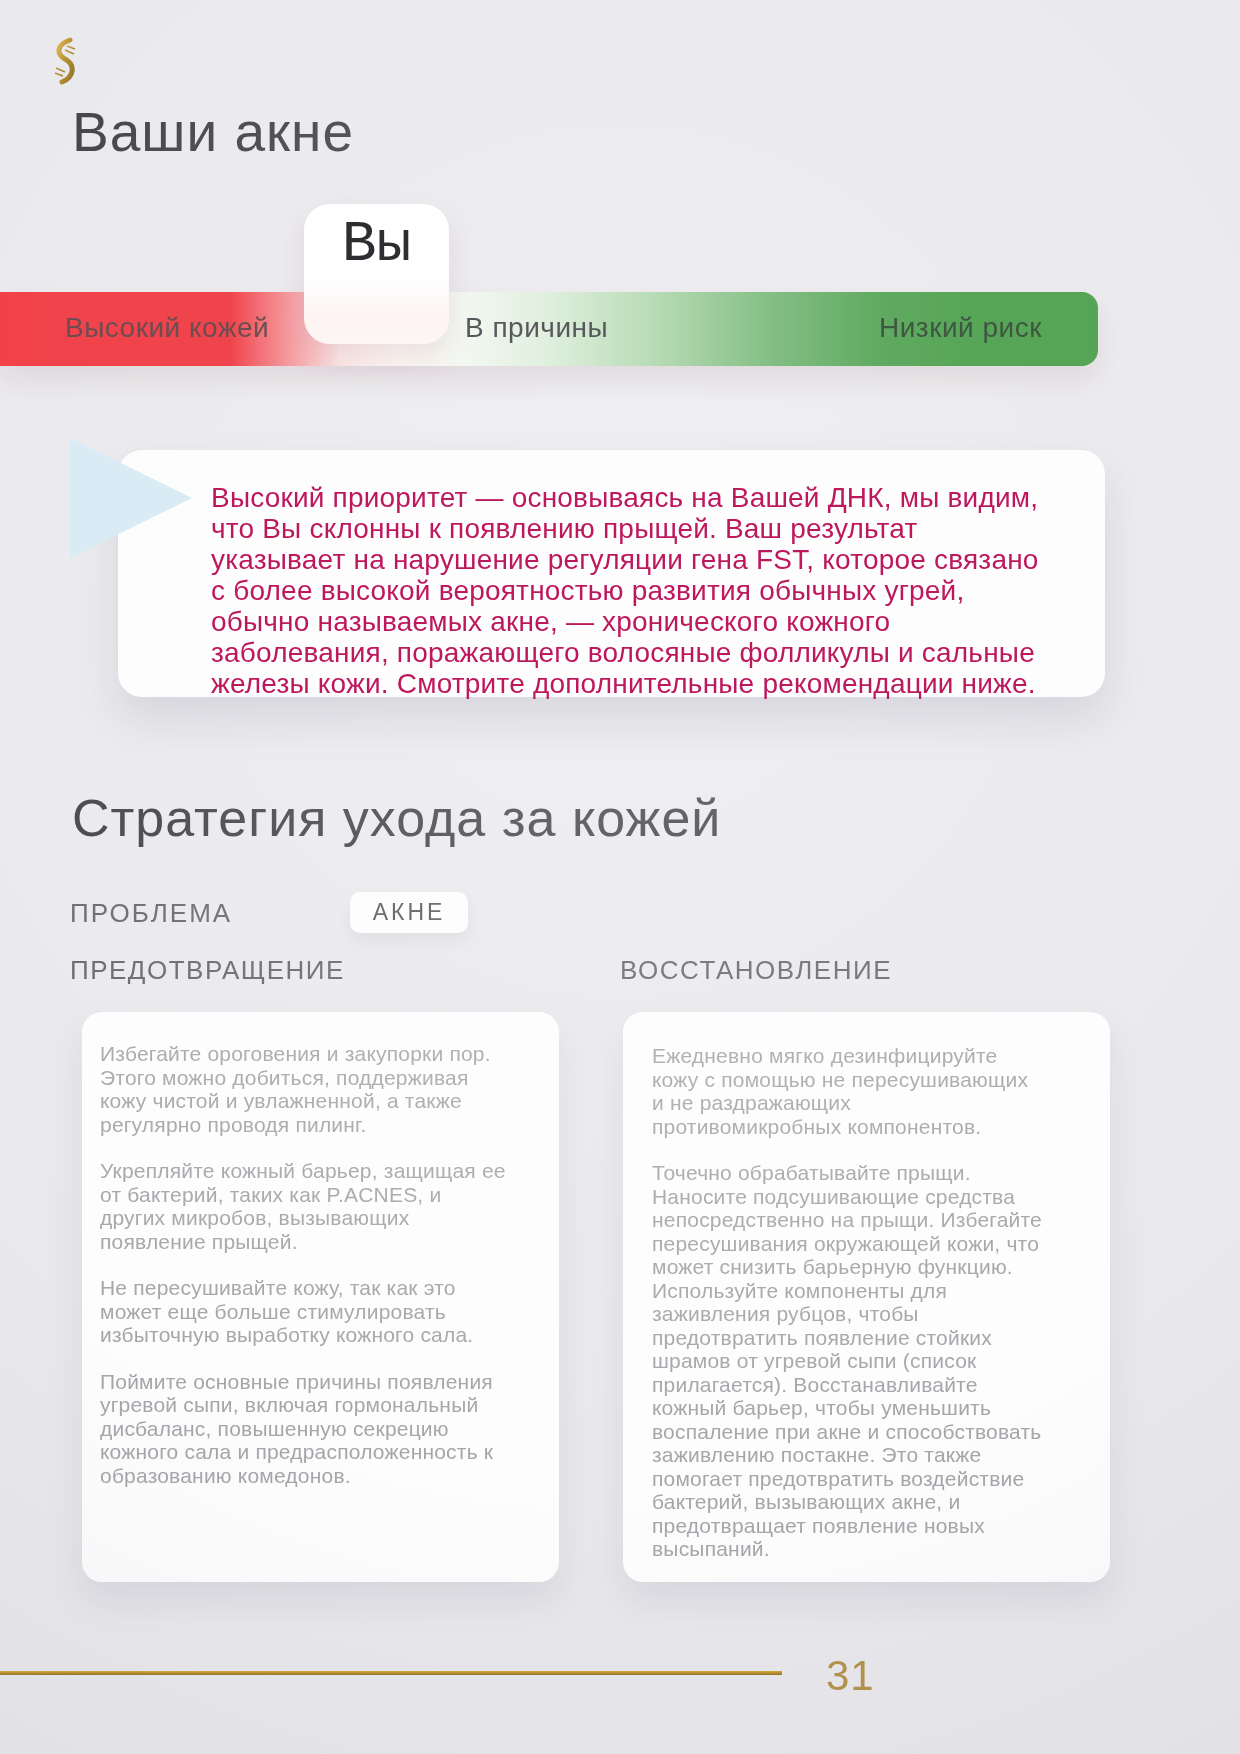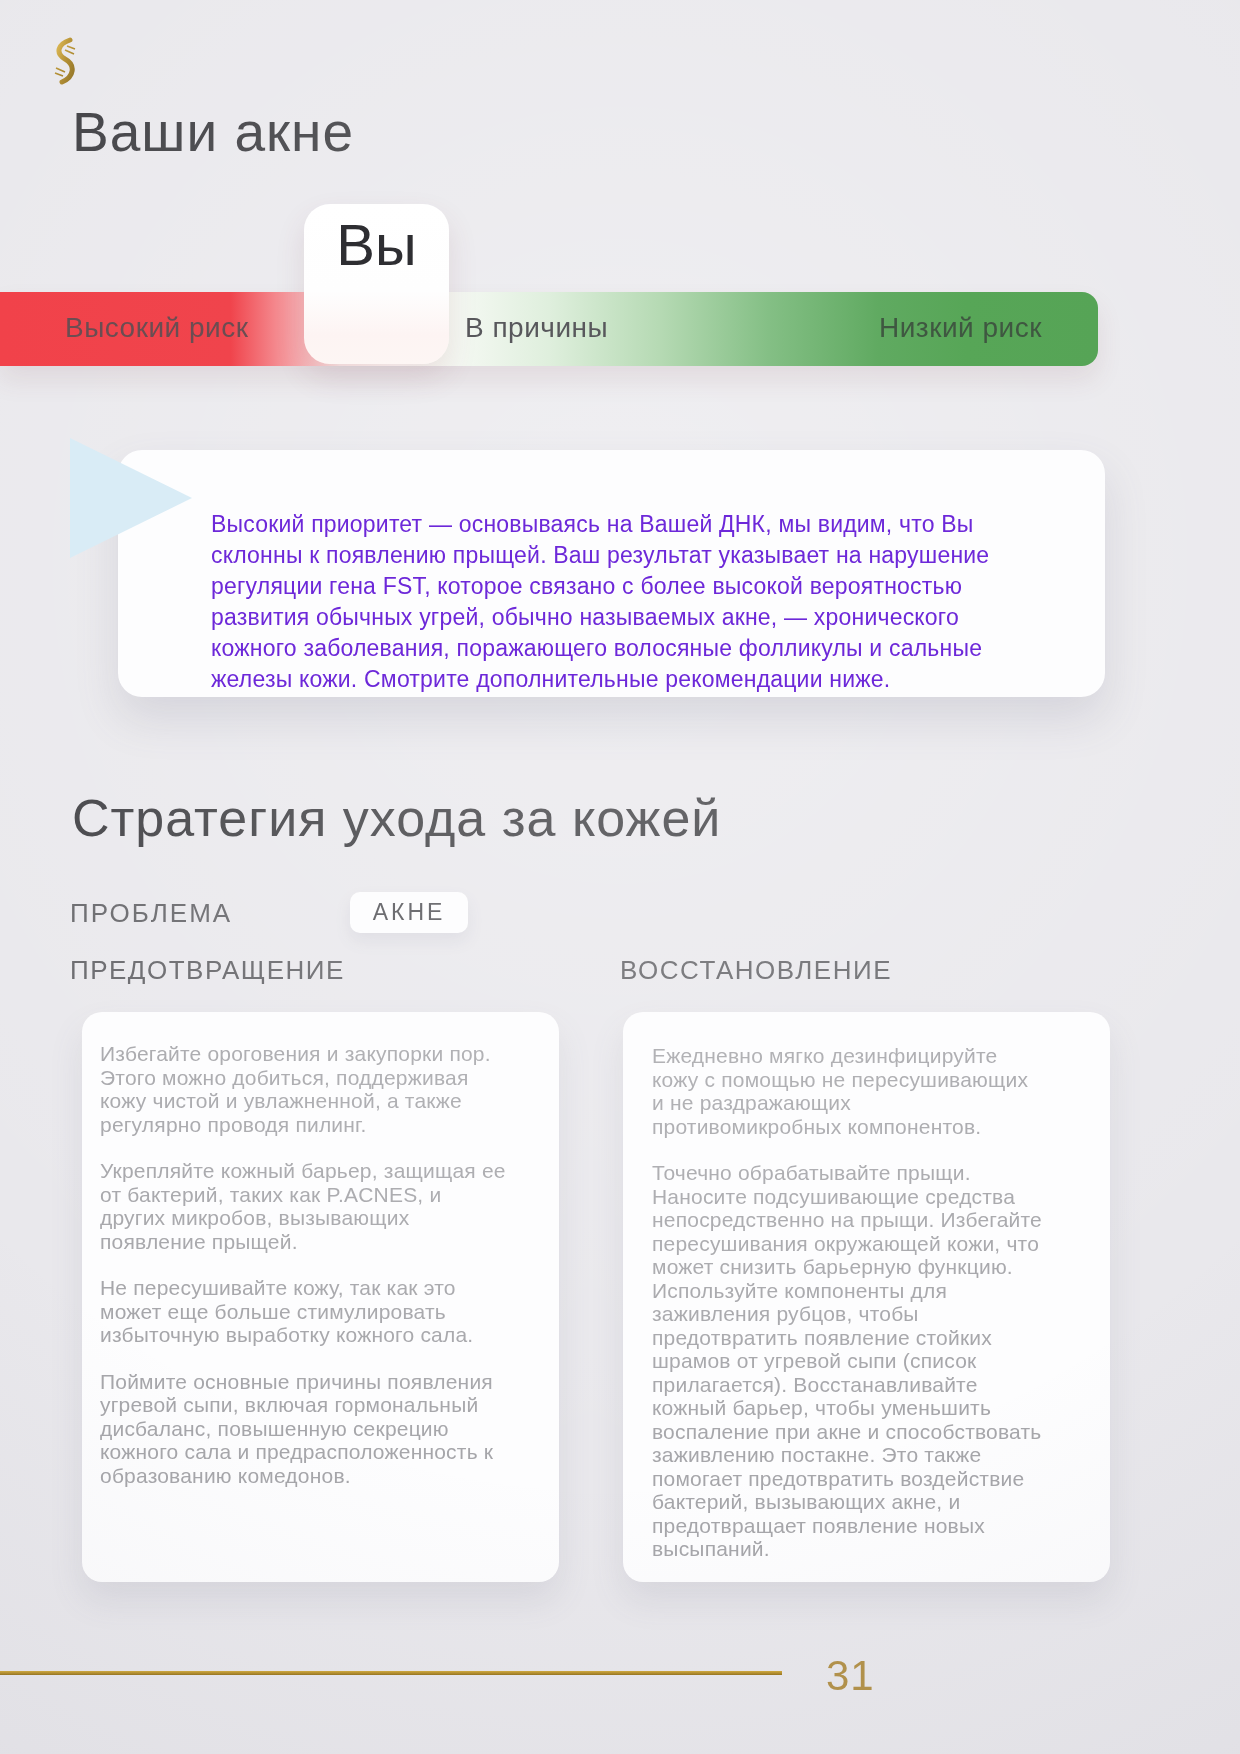--- a/index.html
+++ b/index.html
@@ -28,43 +28,43 @@
       #f4f8f2 42%, #dfefdd 50%, #b6dab4 60%, #84bf85 70%, #60aa61 80%,
       #57a657 88%, #56a456 100%);
     box-shadow:0 14px 26px rgba(120,60,70,0.10);
   }
   .risk-label { position:absolute; top:50%; transform:translateY(-52%);
     font-size:28px; font-weight:300; letter-spacing:0.5px; }
   .risk-label.high { left:65px;  color:#6b4d52; }
   .risk-label.mid  { left:465px; color:#58585c; }
   .risk-label.low  { left:847px; color:#3f5741;margin-left:32px; }
   .risk-marker {
-    position:absolute; left:304px; top:204px; width:145px; height:160px;
+    position:absolute; left:304px; top:204px; width:145px; height:140px;
     border-radius:26px; z-index:2;
     background:linear-gradient(180deg,#ffffff 0%, #fefefe 54%, #fdf4f3 82%, #fdf6f4 100%);
     box-shadow:0 14px 30px rgba(120,60,70,0.12);
-    display:flex; justify-content:center;
+    display:flex; justify-content:center;font-family:Liberation Mono, monospace;
   }
   .risk-marker .you {
     margin-top:12px; font-size:58px; font-weight:200; color:#2e2e32; line-height:1;
   }
   
   .callout-pointer {
     position:absolute; left:70px; top:438px; width:0; height:0; z-index:4;
     border-top:60px solid transparent; border-bottom:60px solid transparent;
     border-left:122px solid #d9ecf6;
   }
   .callout-box {
     position:absolute; left:118px; top:450px; width:987px; height:247px;
     background:#fdfdfe; border-radius:24px; z-index:3;
     box-shadow:0 22px 44px rgba(100,100,125,0.16);
   }
   .callout-text {
-    position:absolute; left:211px; top:509px; width:836px; z-index:5;
-    font-size:23px; line-height:31px; letter-spacing:0.2px; color:#6d28d9;
+    position:absolute; left:211px; top:482px; width:836px; z-index:5;
+    font-size:28px; line-height:31px; letter-spacing:0.2px; color:#be185d;
   }
   
   .strategy-title {
     position:absolute; left:72px; top:788px;
     font-size:52px; font-weight:200; letter-spacing:1px; color:#3a3a3e;
   }
   .problem-label {
     position:absolute; left:70px; top:898px;
     font-size:26px; font-weight:300; letter-spacing:2px; color:#636367;
   }
@@ -119,21 +119,21 @@
         </linearGradient>
       </defs>
       <path d="M18 3 C6 7 3 16 13 22 C24 28 22 40 10 45" fill="none" stroke="url(#gold)" stroke-width="5" stroke-linecap="round"></path>
       <path d="M15 9 l8 3 M13 13 l9 4 M4 31 l9 4 M3 36 l8 3" fill="none" stroke="url(#gold)" stroke-width="1.6"></path>
     </svg>
   </div>
 
   <div class="page-title">Ваши акне</div>
 
   <div class="risk-bar">
-    <div class="risk-label high">Высокий риск</div>
+    <div class="risk-label high">Высокий кожей</div>
     <div class="risk-label mid">В причины</div>
     <div class="risk-label low">Низкий риск</div>
   </div>
   <div class="risk-marker">
     <div class="you">Вы</div>
   </div>
 
   <div class="callout-pointer"></div>
   <div class="callout-box"></div>
   <div class="callout-text">Высокий приоритет — основываясь на Вашей ДНК, мы видим, что Вы склонны к появлению прыщей. Ваш результат указывает на нарушение регуляции гена FST, которое связано с более высокой вероятностью развития обычных угрей, обычно называемых акне, — хронического кожного заболевания, поражающего волосяные фолликулы и сальные железы кожи. Смотрите дополнительные рекомендации ниже.</div>

